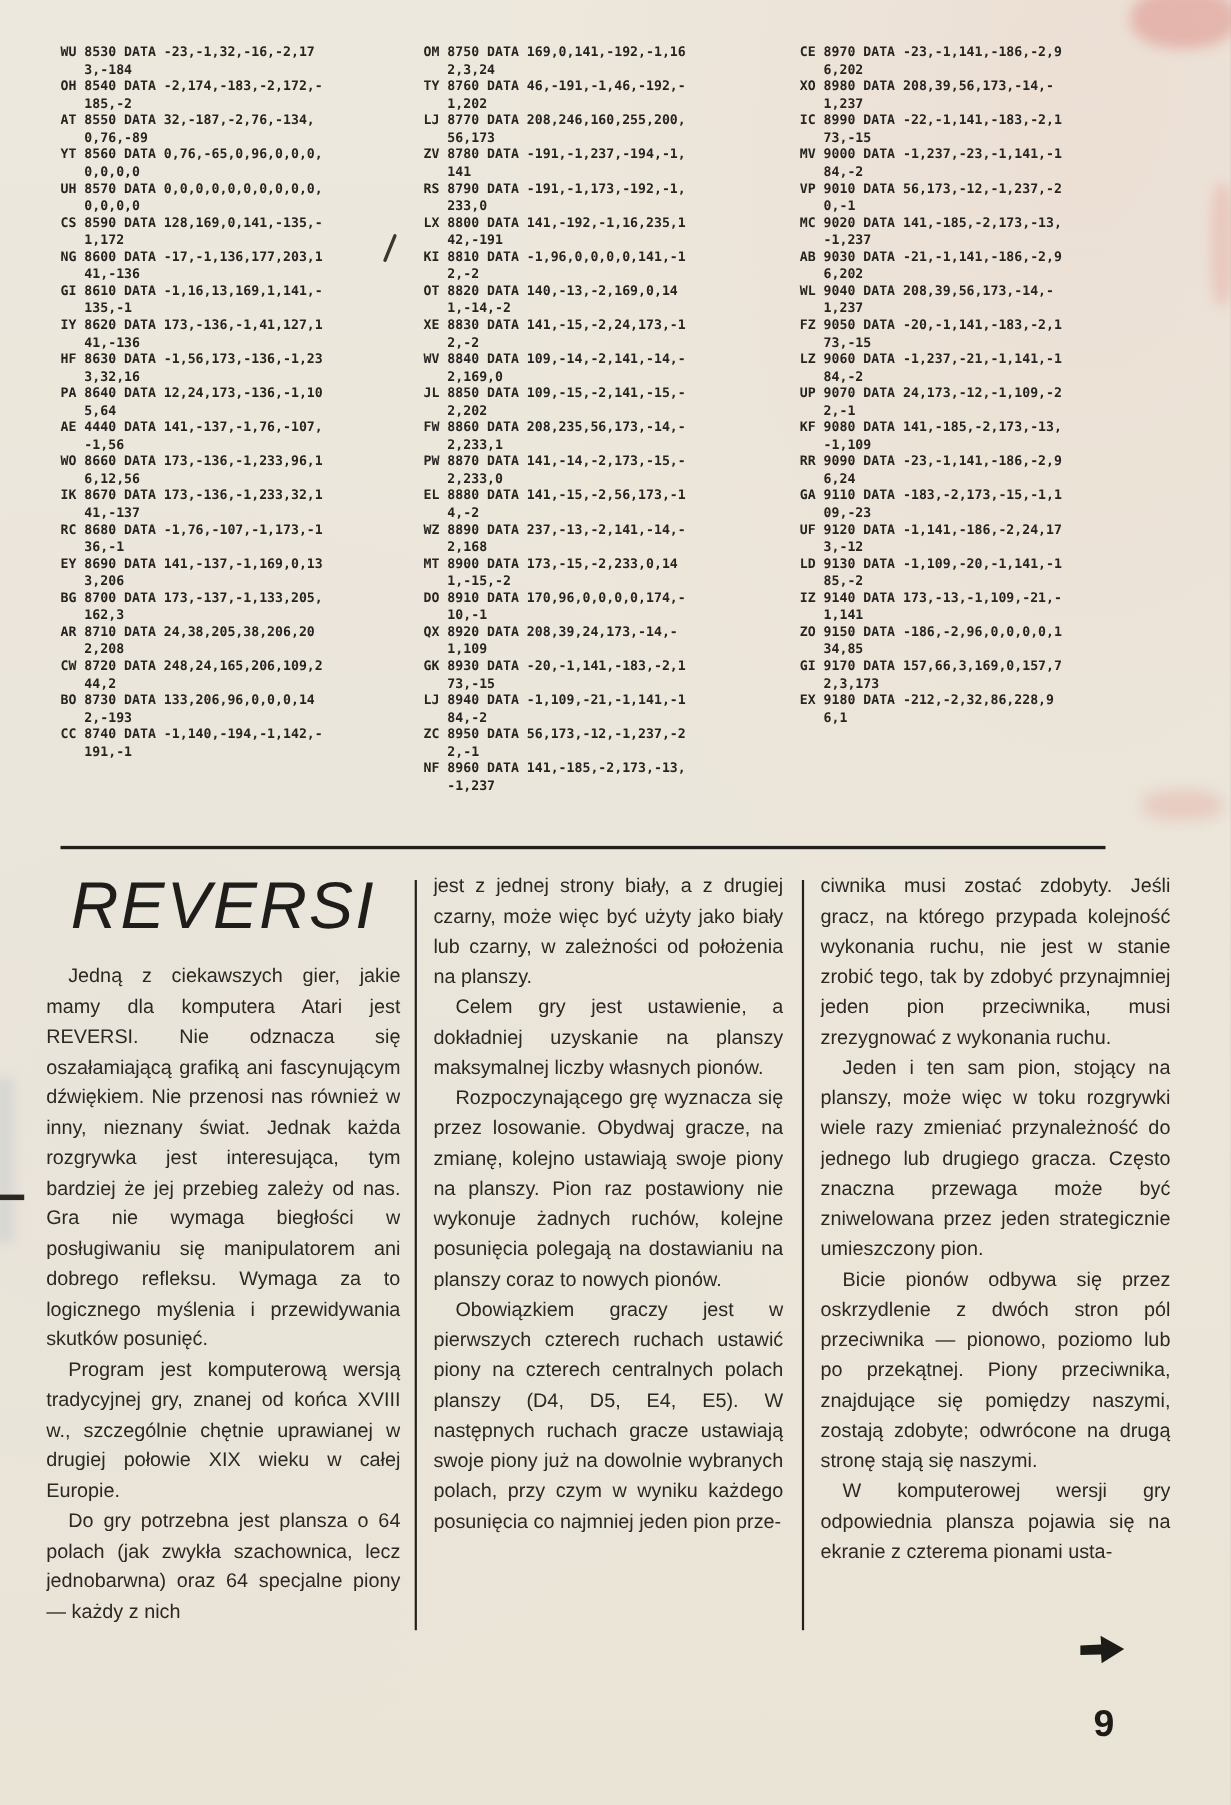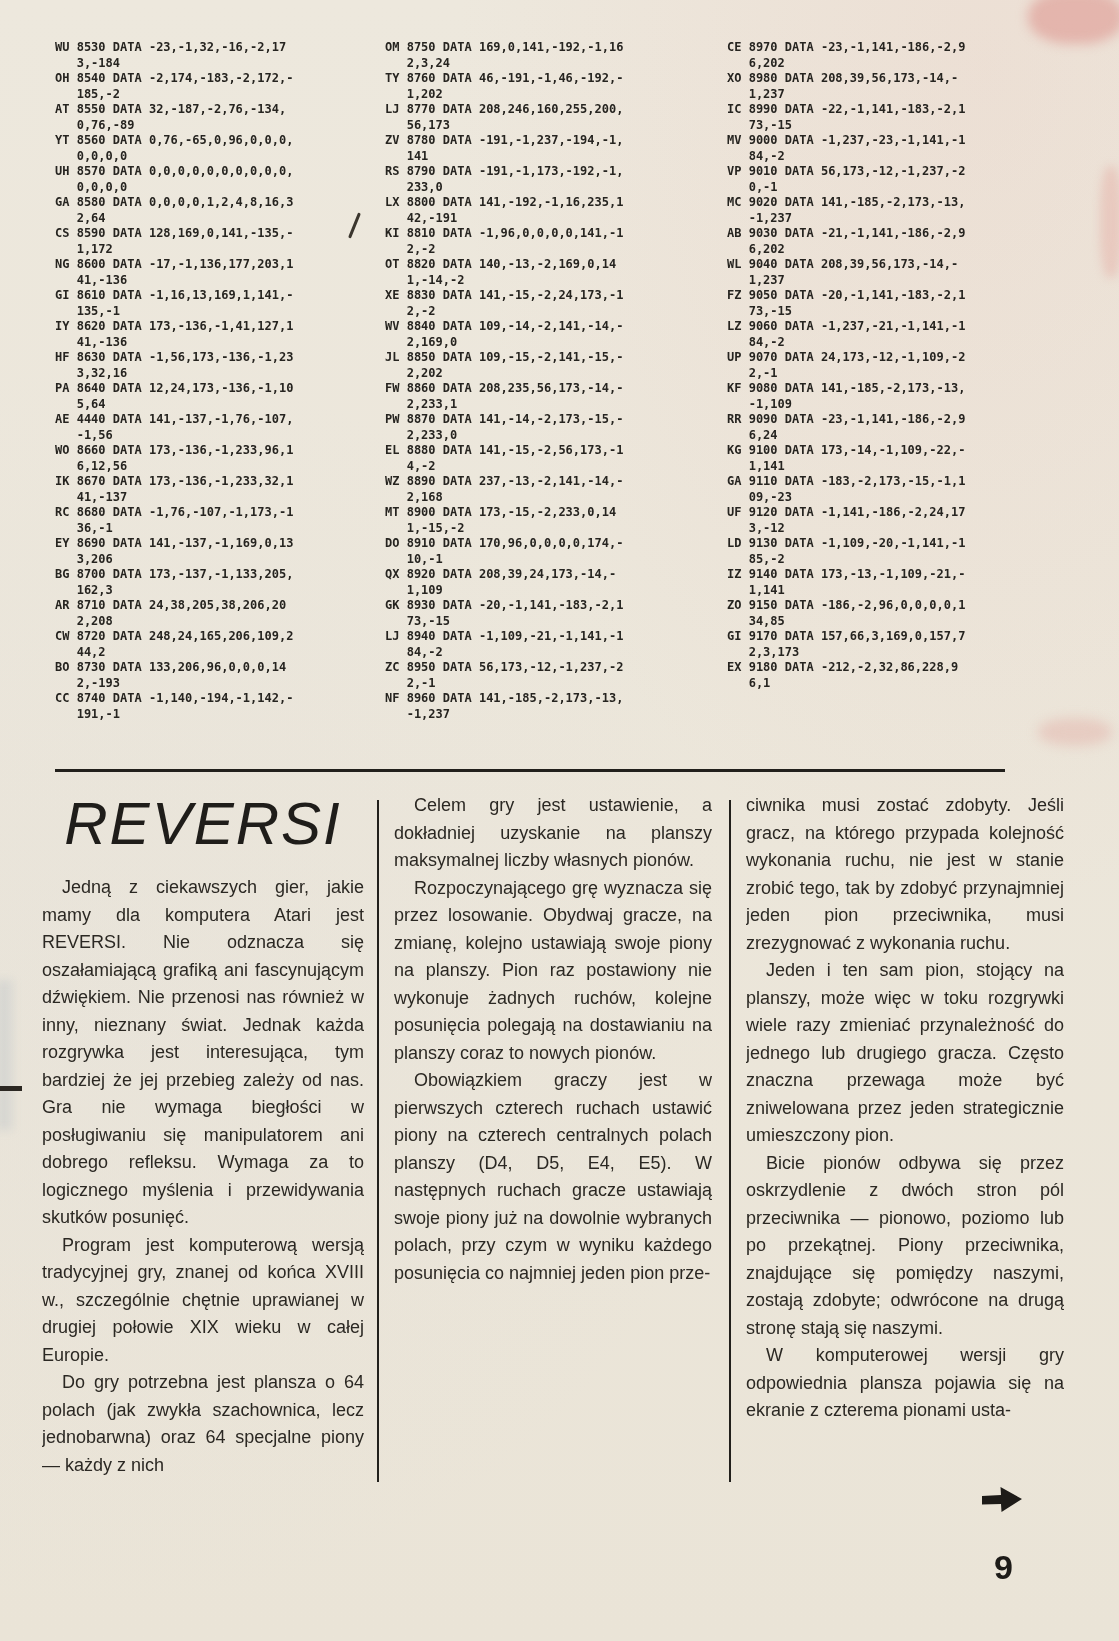--- a/index.html
+++ b/index.html
@@ -76,21 +76,20 @@
 <body>
 
 <div class="page">
 
   <section class="listing-col lc1">
       <div class="entry">WU 8530 DATA -23,-1,32,-16,-2,173,-184</div>
       <div class="entry">OH 8540 DATA -2,174,-183,-2,172,-185,-2</div>
       <div class="entry">AT 8550 DATA 32,-187,-2,76,-134,0,76,-89</div>
       <div class="entry">YT 8560 DATA 0,76,-65,0,96,0,0,0,0,0,0,0</div>
       <div class="entry">UH 8570 DATA 0,0,0,0,0,0,0,0,0,0,0,0,0,0</div>
-      <div class="entry">GA 8580 DATA 0,0,0,0,1,2,4,8,16,32,64</div>
       <div class="entry">CS 8590 DATA 128,169,0,141,-135,-1,172</div>
       <div class="entry">NG 8600 DATA -17,-1,136,177,203,141,-136</div>
       <div class="entry">GI 8610 DATA -1,16,13,169,1,141,-135,-1</div>
       <div class="entry">IY 8620 DATA 173,-136,-1,41,127,141,-136</div>
       <div class="entry">HF 8630 DATA -1,56,173,-136,-1,233,32,16</div>
       <div class="entry">PA 8640 DATA 12,24,173,-136,-1,105,64</div>
       <div class="entry">AE 4440 DATA 141,-137,-1,76,-107,-1,56</div>
       <div class="entry">WO 8660 DATA 173,-136,-1,233,96,16,12,56</div>
       <div class="entry">IK 8670 DATA 173,-136,-1,233,32,141,-137</div>
       <div class="entry">RC 8680 DATA -1,76,-107,-1,173,-136,-1</div>
@@ -132,21 +131,20 @@
       <div class="entry">MV 9000 DATA -1,237,-23,-1,141,-184,-2</div>
       <div class="entry">VP 9010 DATA 56,173,-12,-1,237,-20,-1</div>
       <div class="entry">MC 9020 DATA 141,-185,-2,173,-13,-1,237</div>
       <div class="entry">AB 9030 DATA -21,-1,141,-186,-2,96,202</div>
       <div class="entry">WL 9040 DATA 208,39,56,173,-14,-1,237</div>
       <div class="entry">FZ 9050 DATA -20,-1,141,-183,-2,173,-15</div>
       <div class="entry">LZ 9060 DATA -1,237,-21,-1,141,-184,-2</div>
       <div class="entry">UP 9070 DATA 24,173,-12,-1,109,-22,-1</div>
       <div class="entry">KF 9080 DATA 141,-185,-2,173,-13,-1,109</div>
       <div class="entry">RR 9090 DATA -23,-1,141,-186,-2,96,24</div>
-      <div class="entry">KG 9100 DATA 173,-14,-1,109,-22,-1,141</div>
       <div class="entry">GA 9110 DATA -183,-2,173,-15,-1,109,-23</div>
       <div class="entry">UF 9120 DATA -1,141,-186,-2,24,173,-12</div>
       <div class="entry">LD 9130 DATA -1,109,-20,-1,141,-185,-2</div>
       <div class="entry">IZ 9140 DATA 173,-13,-1,109,-21,-1,141</div>
       <div class="entry">ZO 9150 DATA -186,-2,96,0,0,0,0,134,85</div>
       <div class="entry">GI 9170 DATA 157,66,3,169,0,157,72,3,173</div>
       <div class="entry">EX 9180 DATA -212,-2,32,86,228,96,1</div>
     </section>
 
   <div class="hrule"></div>
@@ -155,20 +153,21 @@
     <h1 class="title">REVERSI</h1>
     <div class="paras">
         <p class="ind">Jedną z ciekawszych gier, jakie mamy dla komputera Atari jest REVERSI. Nie odznacza się oszałamiającą grafiką ani fascynującym dźwiękiem. Nie przenosi nas również w inny, nieznany świat. Jednak każda rozgrywka jest interesująca, tym bardziej że jej przebieg zależy od nas. Gra nie wymaga biegłości w posługiwaniu się manipulatorem ani dobrego refleksu. Wymaga za to logicznego myślenia i przewidywania skutków posunięć.</p>
         <p class="ind">Program jest komputerową wersją tradycyjnej gry, znanej od końca XVIII w., szczególnie chętnie uprawianej w drugiej połowie XIX wieku w całej Europie.</p>
         <p class="ind">Do gry potrzebna jest plansza o 64 polach (jak zwykła szachownica, lecz jednobarwna) oraz 64 specjalne piony — każdy z nich</p>
       </div>
   </section>
   <div class="vrule vr1"></div>
   <section class="acol ac2">
     <div class="paras">
+        <p>jest z jednej strony biały, a z drugiej czarny, może więc być użyty jako biały lub czarny, w zależności od położenia na planszy.</p>
         <p class="ind">Celem gry jest ustawienie, a dokładniej uzyskanie na planszy maksymalnej liczby własnych pionów.</p>
         <p class="ind">Rozpoczynającego grę wyznacza się przez losowanie. Obydwaj gracze, na zmianę, kolejno ustawiają swoje piony na planszy. Pion raz postawiony nie wykonuje żadnych ruchów, kolejne posunięcia polegają na dostawianiu na planszy coraz to nowych pionów.</p>
         <p class="ind">Obowiązkiem graczy jest w pierwszych czterech ruchach ustawić piony na czterech centralnych polach planszy (D4, D5, E4, E5). W następnych ruchach gracze ustawiają swoje piony już na dowolnie wybranych polach, przy czym w wyniku każdego posunięcia co najmniej jeden pion prze-</p>
       </div>
   </section>
   <div class="vrule vr2"></div>
   <section class="acol ac3">
     <div class="paras">
         <p>ciwnika musi zostać zdobyty. Jeśli gracz, na którego przypada kolejność wykonania ruchu, nie jest w stanie zrobić tego, tak by zdobyć przynajmniej jeden pion przeciwnika, musi zrezygnować z wykonania ruchu.</p>
         <p class="ind">Jeden i ten sam pion, stojący na planszy, może więc w toku rozgrywki wiele razy zmieniać przynależność do jednego lub drugiego gracza. Często znaczna przewaga może być zniwelowana przez jeden strategicznie umieszczony pion.</p>

